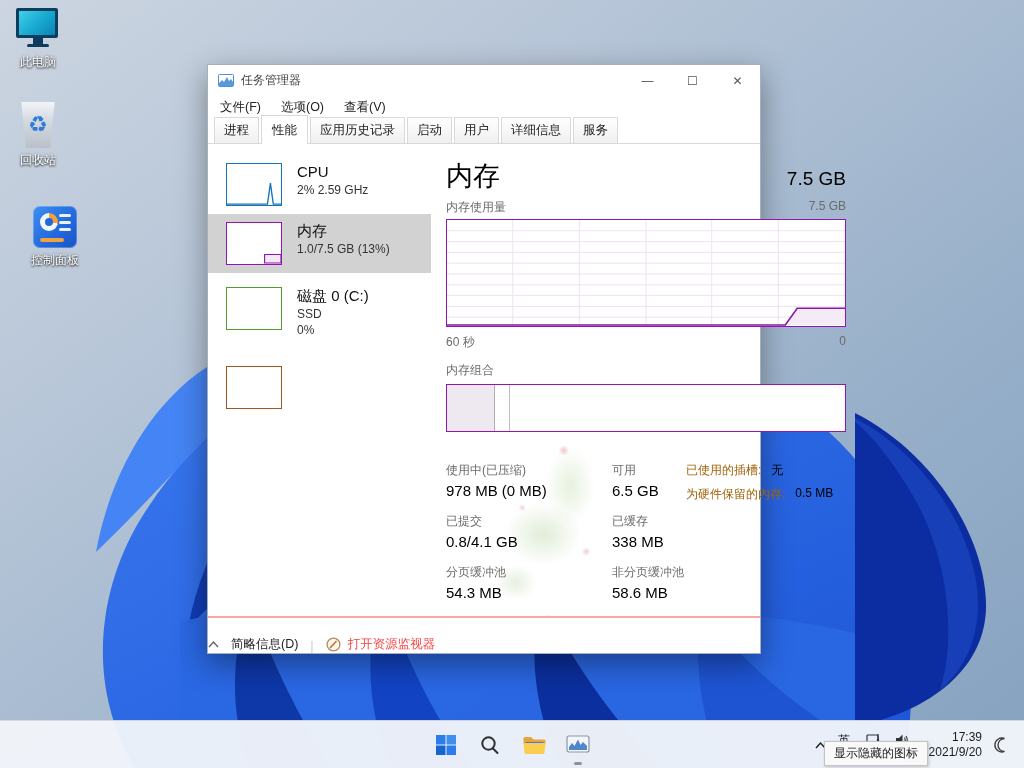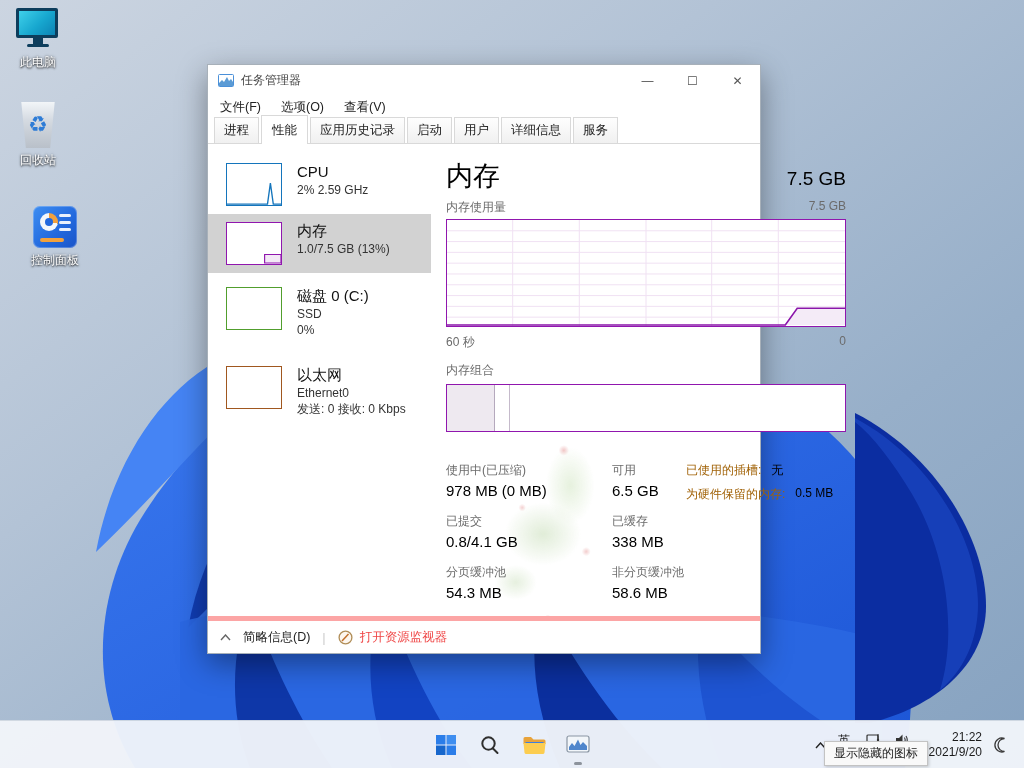--- a/index.html
+++ b/index.html
@@ -88,22 +88,22 @@
     background:
       radial-gradient(ellipse 55px 45px at 45% 50%, rgba(154,194,126,.55), transparent 70%),
       radial-gradient(ellipse 35px 55px at 62% 28%, rgba(165,205,135,.5), transparent 70%),
       radial-gradient(ellipse 30px 25px at 28% 72%, rgba(154,194,126,.45), transparent 70%),
       radial-gradient(circle 7px at 58% 12%, rgba(215,85,85,.6), transparent 75%),
       radial-gradient(circle 5px at 32% 38%, rgba(215,85,85,.5), transparent 75%),
       radial-gradient(circle 6px at 72% 58%, rgba(210,75,75,.5), transparent 75%),
       radial-gradient(circle 4px at 48% 88%, rgba(210,75,75,.5), transparent 75%); }
 
   
-  .win-footer { position:absolute; left:0; right:0; bottom:0; height:37px; border-top:5px solid #fca5a5;
-    display:flex; align-items:center; padding-left:12px; background:#fff; }
+  .win-footer { position:absolute; left:0; right:0; bottom:0; height:37px; border-top:2px solid #fca5a5;
+    display:flex; align-items:flex-end; padding-left:0; background:#fff; }
   .footer-collapse { display:flex; align-items:center; gap:12px; cursor:pointer; }
   .footer-collapse .txt { font-size:12.5px; color:#222; }
   .footer-sep { color:#ccc; margin:0 12px; font-size:13px; }
   .res-link { display:flex; align-items:center; gap:7px; cursor:pointer; }
   .res-link .txt { font-size:12.5px; color:#ef4444; }
 
   
   .taskbar { position:absolute; left:0; right:0; bottom:0; height:48px;
     background:rgba(241,245,250,.96); border-top:1px solid rgba(120,140,160,.25); }
   .tb-center { position:absolute; left:50%; top:0; height:48px; transform:translateX(-50%);
@@ -237,25 +237,20 @@
           <svg class="mini-graph" style="border-color:#519e2d;" viewBox="0 0 56 43" preserveAspectRatio="none"></svg>
           <div class="side-text">
             <div class="side-title">磁盘 0 (C:)</div>
             <div class="side-sub">SSD</div>
             <div class="side-sub">0%</div>
           </div>
         </div>
 
         <div class="side-item gap-eth">
           <svg class="mini-graph" style="border-color:#a0571f;" viewBox="0 0 56 43" preserveAspectRatio="none"></svg>
-          <div class="side-text">
-            <div class="side-title">以太网</div>
-            <div class="side-sub">Ethernet0</div>
-            <div class="side-sub">发送: 0 接收: 0 Kbps</div>
-          </div>
         </div>
       </div>
 
       <div class="main">
         <div class="watermark"></div>
 
         <div class="main-head">
           <div class="main-title">内存</div>
           <div class="main-total">7.5 GB</div>
         </div>
@@ -406,21 +401,21 @@
           </svg>
         </div>
         <div class="tray-ico">
           <svg width="15" height="14" viewBox="0 0 15 14">
             <polygon points="1,5 4,5 7.5,1.5 7.5,12.5 4,9 1,9" fill="#333"></polygon>
             <path d="M9.5,4.5 Q11,7 9.5,9.5 M11,3 Q13.5,7 11,11" fill="none" stroke="#333" stroke-width="1.1"></path>
           </svg>
         </div>
       </div>
       <div class="clock">
-        <div>21:22</div>
+        <div>17:39</div>
         <div>2021/9/20</div>
       </div>
       <div class="moon">
         <svg width="16" height="16" viewBox="0 0 16 16">
           <path d="M11.5,1.5 A7,7 0 1,0 11.5,14.5 A5.6,5.6 0 0,1 11.5,1.5 Z" fill="none" stroke="#3a3a3a" stroke-width="1.3"></path>
         </svg>
       </div>
     </div>
 
     <div class="tooltip">显示隐藏的图标</div>

